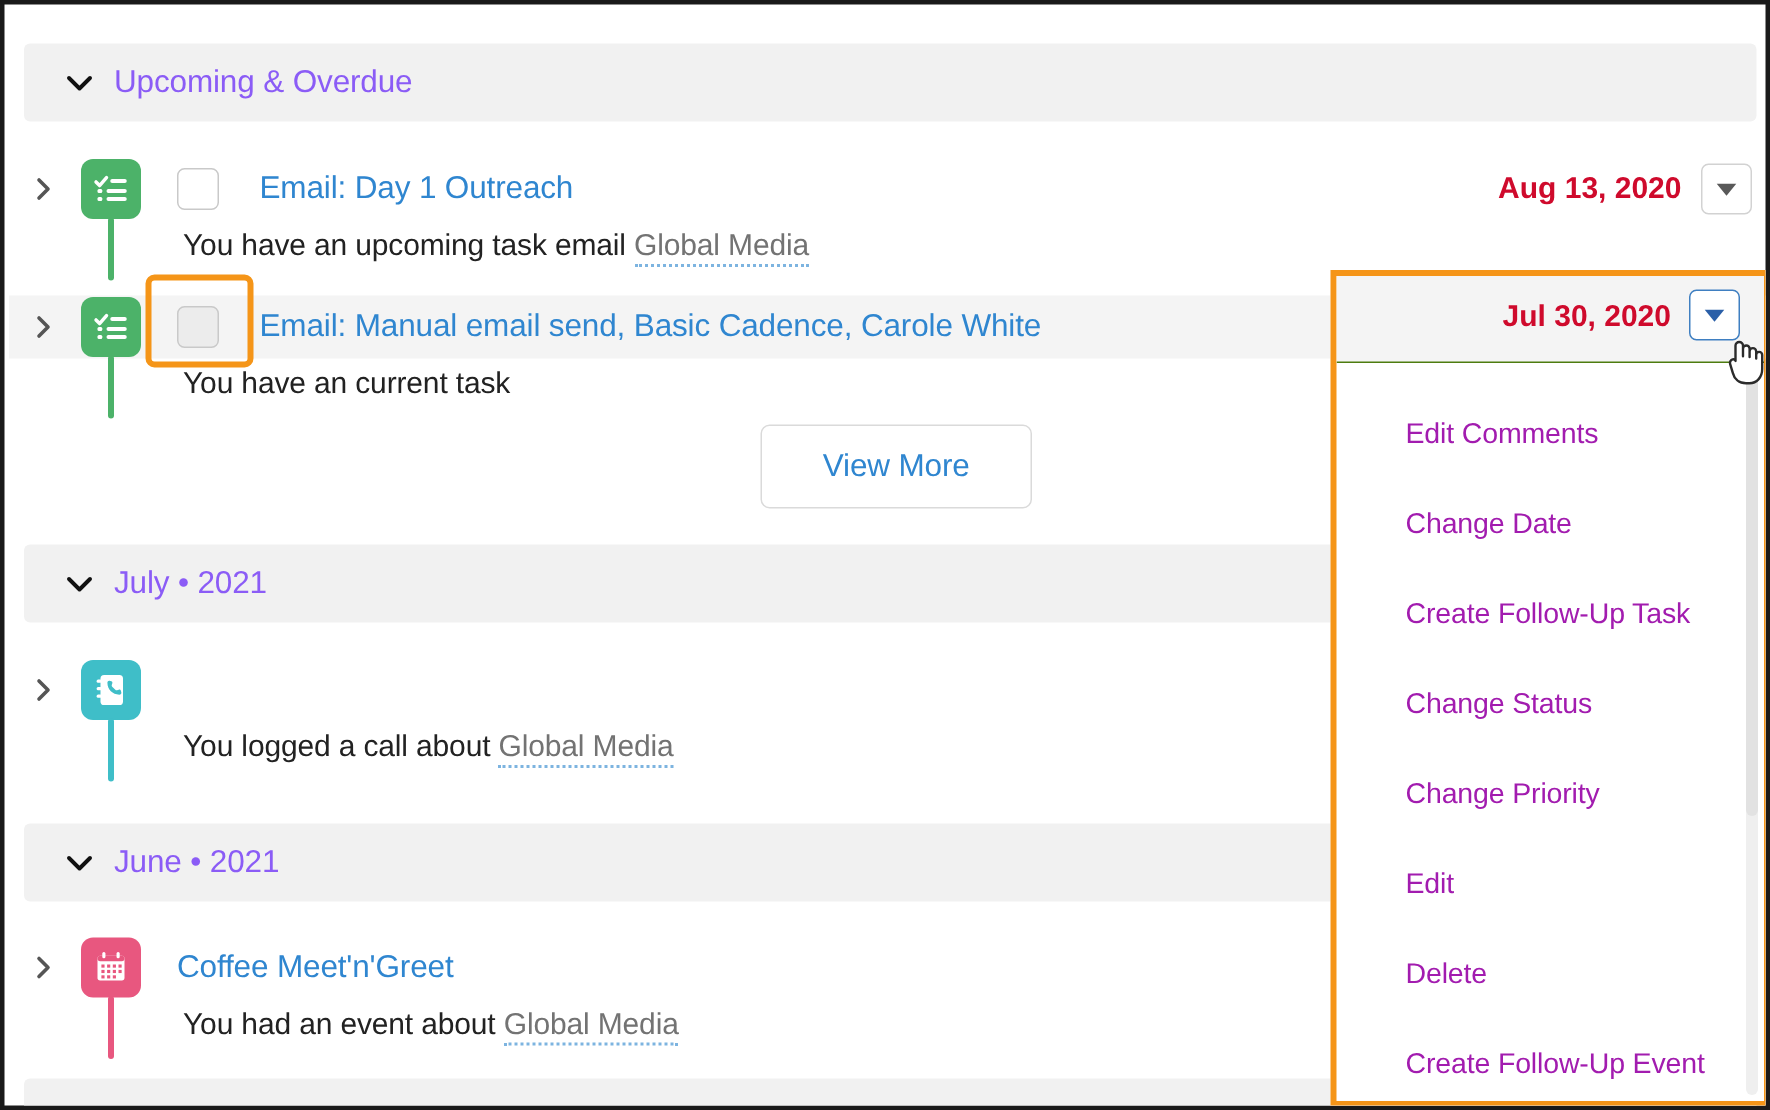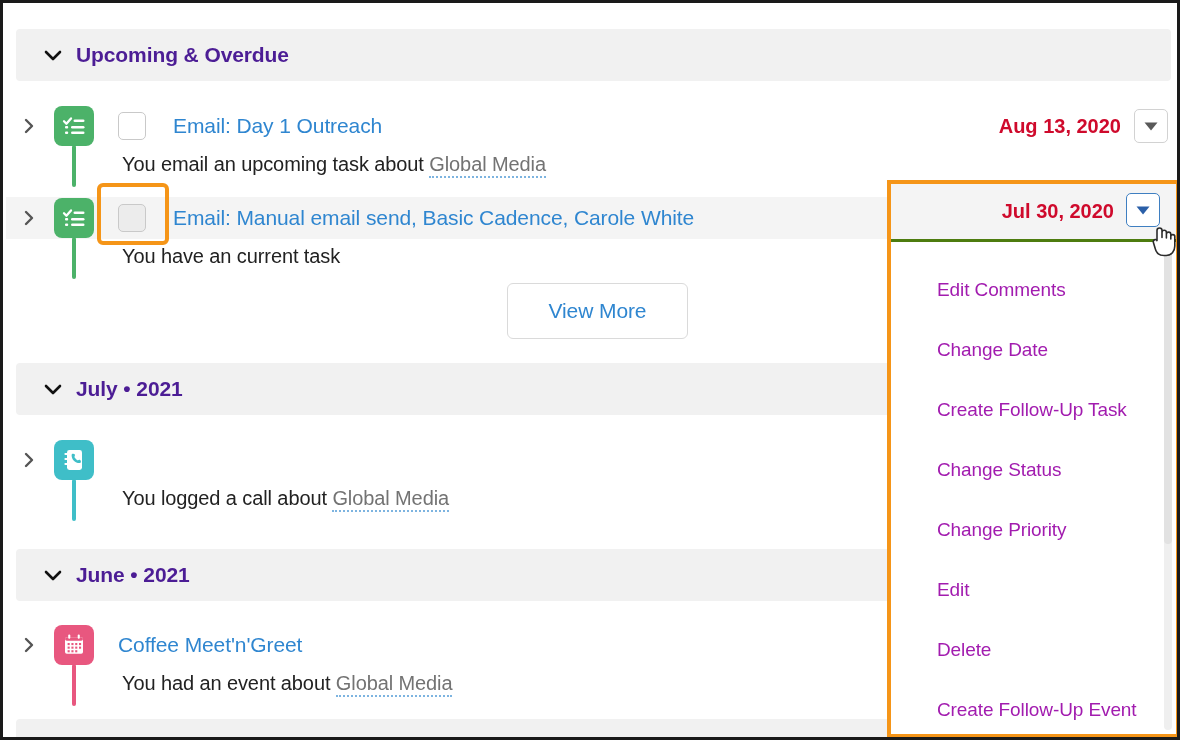--- a/index.html
+++ b/index.html
@@ -35,22 +35,22 @@
     width: 26px;
     height: 26px;
     margin-left: 24px;
     margin-right: 10px;
     flex: 0 0 auto;
     color: #111111;
   }
   .section-chevron svg { display: block; }
   .section-title {
     font-size: 21px;
-    font-weight: bold;
-    color: #4c1d95;
+    font-weight: normal;
+    color: #8b5cf6;
     letter-spacing: -0.1px;
     white-space: nowrap;
   }
 
   
   .row {
     position: absolute;
     left: 3px;
     display: block;
   }
@@ -191,21 +191,21 @@
     width: 293px;
     height: 558px;
     background: #ffffff;
     border: 4px solid #f59518;
     overflow: hidden;
   }
   .dd-head {
     position: relative;
     height: 58px;
     background: #f4f4f4;
-    border-bottom: 3px solid #4d7c0f;
+    border-bottom: 1px solid #4d7c0f;
   }
   .dd-list {
     position: relative;
     padding-top: 18px;
   }
   .dd-item {
     display: block;
     height: 60px;
     line-height: 60px;
     padding-left: 22px;
@@ -288,21 +288,21 @@
       <span class="caret-btn" style="right:12px; top:4px;">
         <svg width="16" height="12" viewBox="0 0 16 12">
           <path d="M1.5 2.5 L14.5 2.5 L8 10.5 Z" fill="#595959"></path>
         </svg>
       </span>
     </div>
 
     <span class="connector" style="background:#4cb269; top:40px; height:42px;"></span>
 
     <span class="row-sub with-check" style="top:48px;">
-      <span>You email an upcoming task about </span><span class="entity-link">Global Media</span>
+      <span>You have an upcoming task email </span><span class="entity-link">Global Media</span>
     </span>
   </div>
 
   <div class="row" style="top:194px; width:1174px;">
     <div class="row-main highlighted" style="width:1174px;">
       <span class="expand-chevron">
         <svg width="22" height="22" viewBox="0 0 22 22" fill="none">
           <path d="M8 5 L14 11 L8 17" stroke="currentColor" stroke-width="2.4" stroke-linecap="round" stroke-linejoin="round"></path>
         </svg>
       </span>

